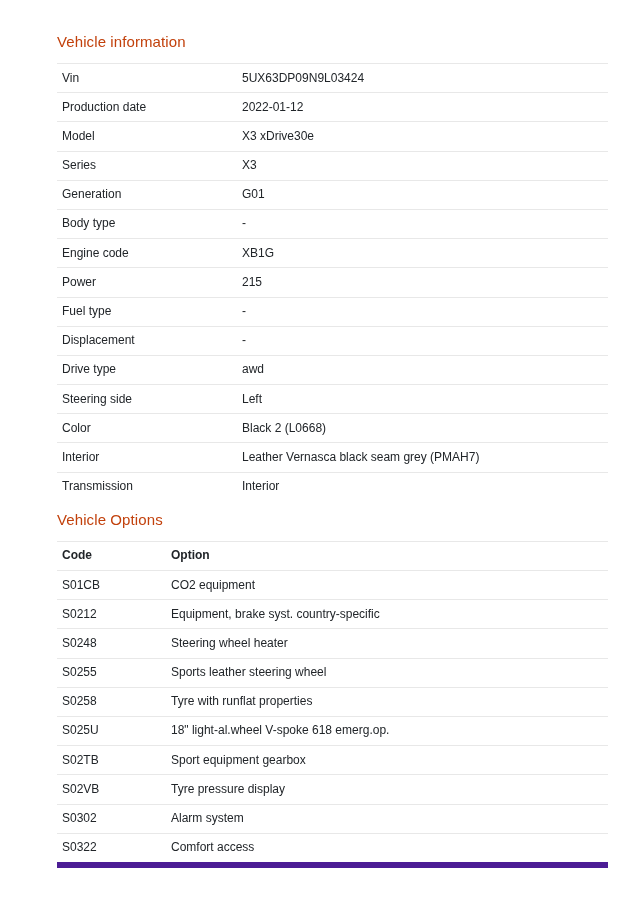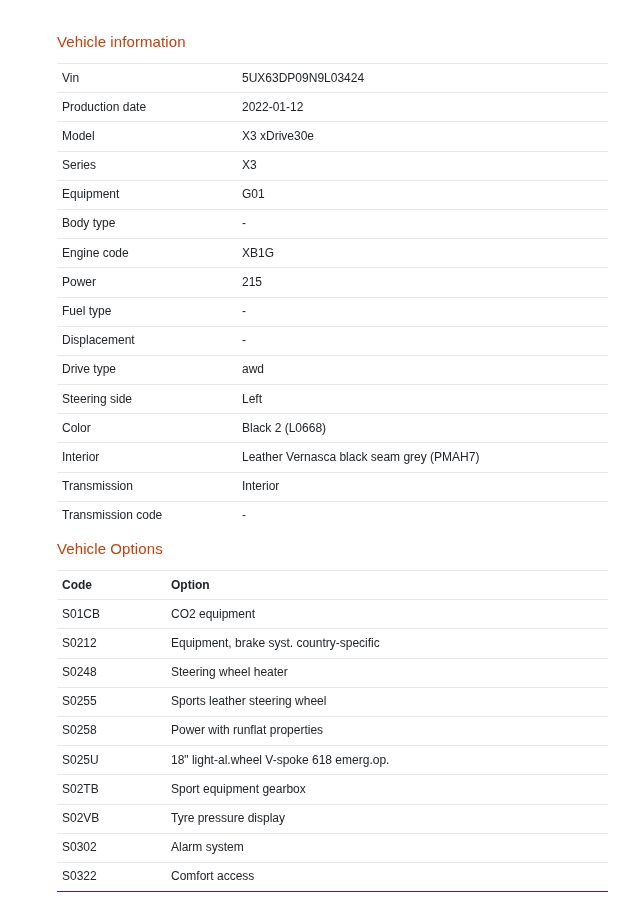--- a/index.html
+++ b/index.html
@@ -42,21 +42,21 @@
     vertical-align: middle;
     line-height: 1.1;
     text-align: left;
     border-top: 1px solid #e8e8e8;
     font-weight: 400;
   }
   th { font-weight: 700; }
   .info-table td:first-child { width: 180px; }
   .options-table td:first-child,
   .options-table th:first-child { width: 109px; }
-  .options-table { border-bottom: 1px solid #4c1d95; }
+  .options-table { border-bottom: 6px solid #4c1d95; }
 </style>
 </head>
 <body>
 
 <div class="page">
   <div class="container">
 
     <h2 class="section-title">Vehicle information</h2>
 
     <table class="info-table">
@@ -76,21 +76,21 @@
             <td>Model</td>
             <td>X3 xDrive30e</td>
           </tr>
 
           <tr>
             <td>Series</td>
             <td>X3</td>
           </tr>
 
           <tr>
-            <td>Equipment</td>
+            <td>Generation</td>
             <td>G01</td>
           </tr>
 
           <tr>
             <td>Body type</td>
             <td>-</td>
           </tr>
 
 
           <tr>
@@ -131,24 +131,20 @@
           <tr>
             <td>Interior</td>
             <td>Leather Vernasca black seam grey (PMAH7)</td>
           </tr>
 
           <tr>
             <td>Transmission</td>
             <td>Interior</td>
           </tr>
 
-          <tr>
-            <td>Transmission code</td>
-            <td>-</td>
-          </tr>
         </tbody>
     </table>
 
     <h2 class="section-title second">Vehicle Options</h2>
 
     <table class="options-table">
       <thead>
         <tr>
           <th>Code</th>
           <th>Option</th>
@@ -171,21 +167,21 @@
             <td>Steering wheel heater</td>
           </tr>
 
           <tr>
             <td>S0255</td>
             <td>Sports leather steering wheel</td>
           </tr>
 
           <tr>
             <td>S0258</td>
-            <td>Power with runflat properties</td>
+            <td>Tyre with runflat properties</td>
           </tr>
 
           <tr>
             <td>S025U</td>
             <td>18" light-al.wheel V-spoke 618 emerg.op.</td>
           </tr>
 
           <tr>
             <td>S02TB</td>
             <td>Sport equipment gearbox</td>

